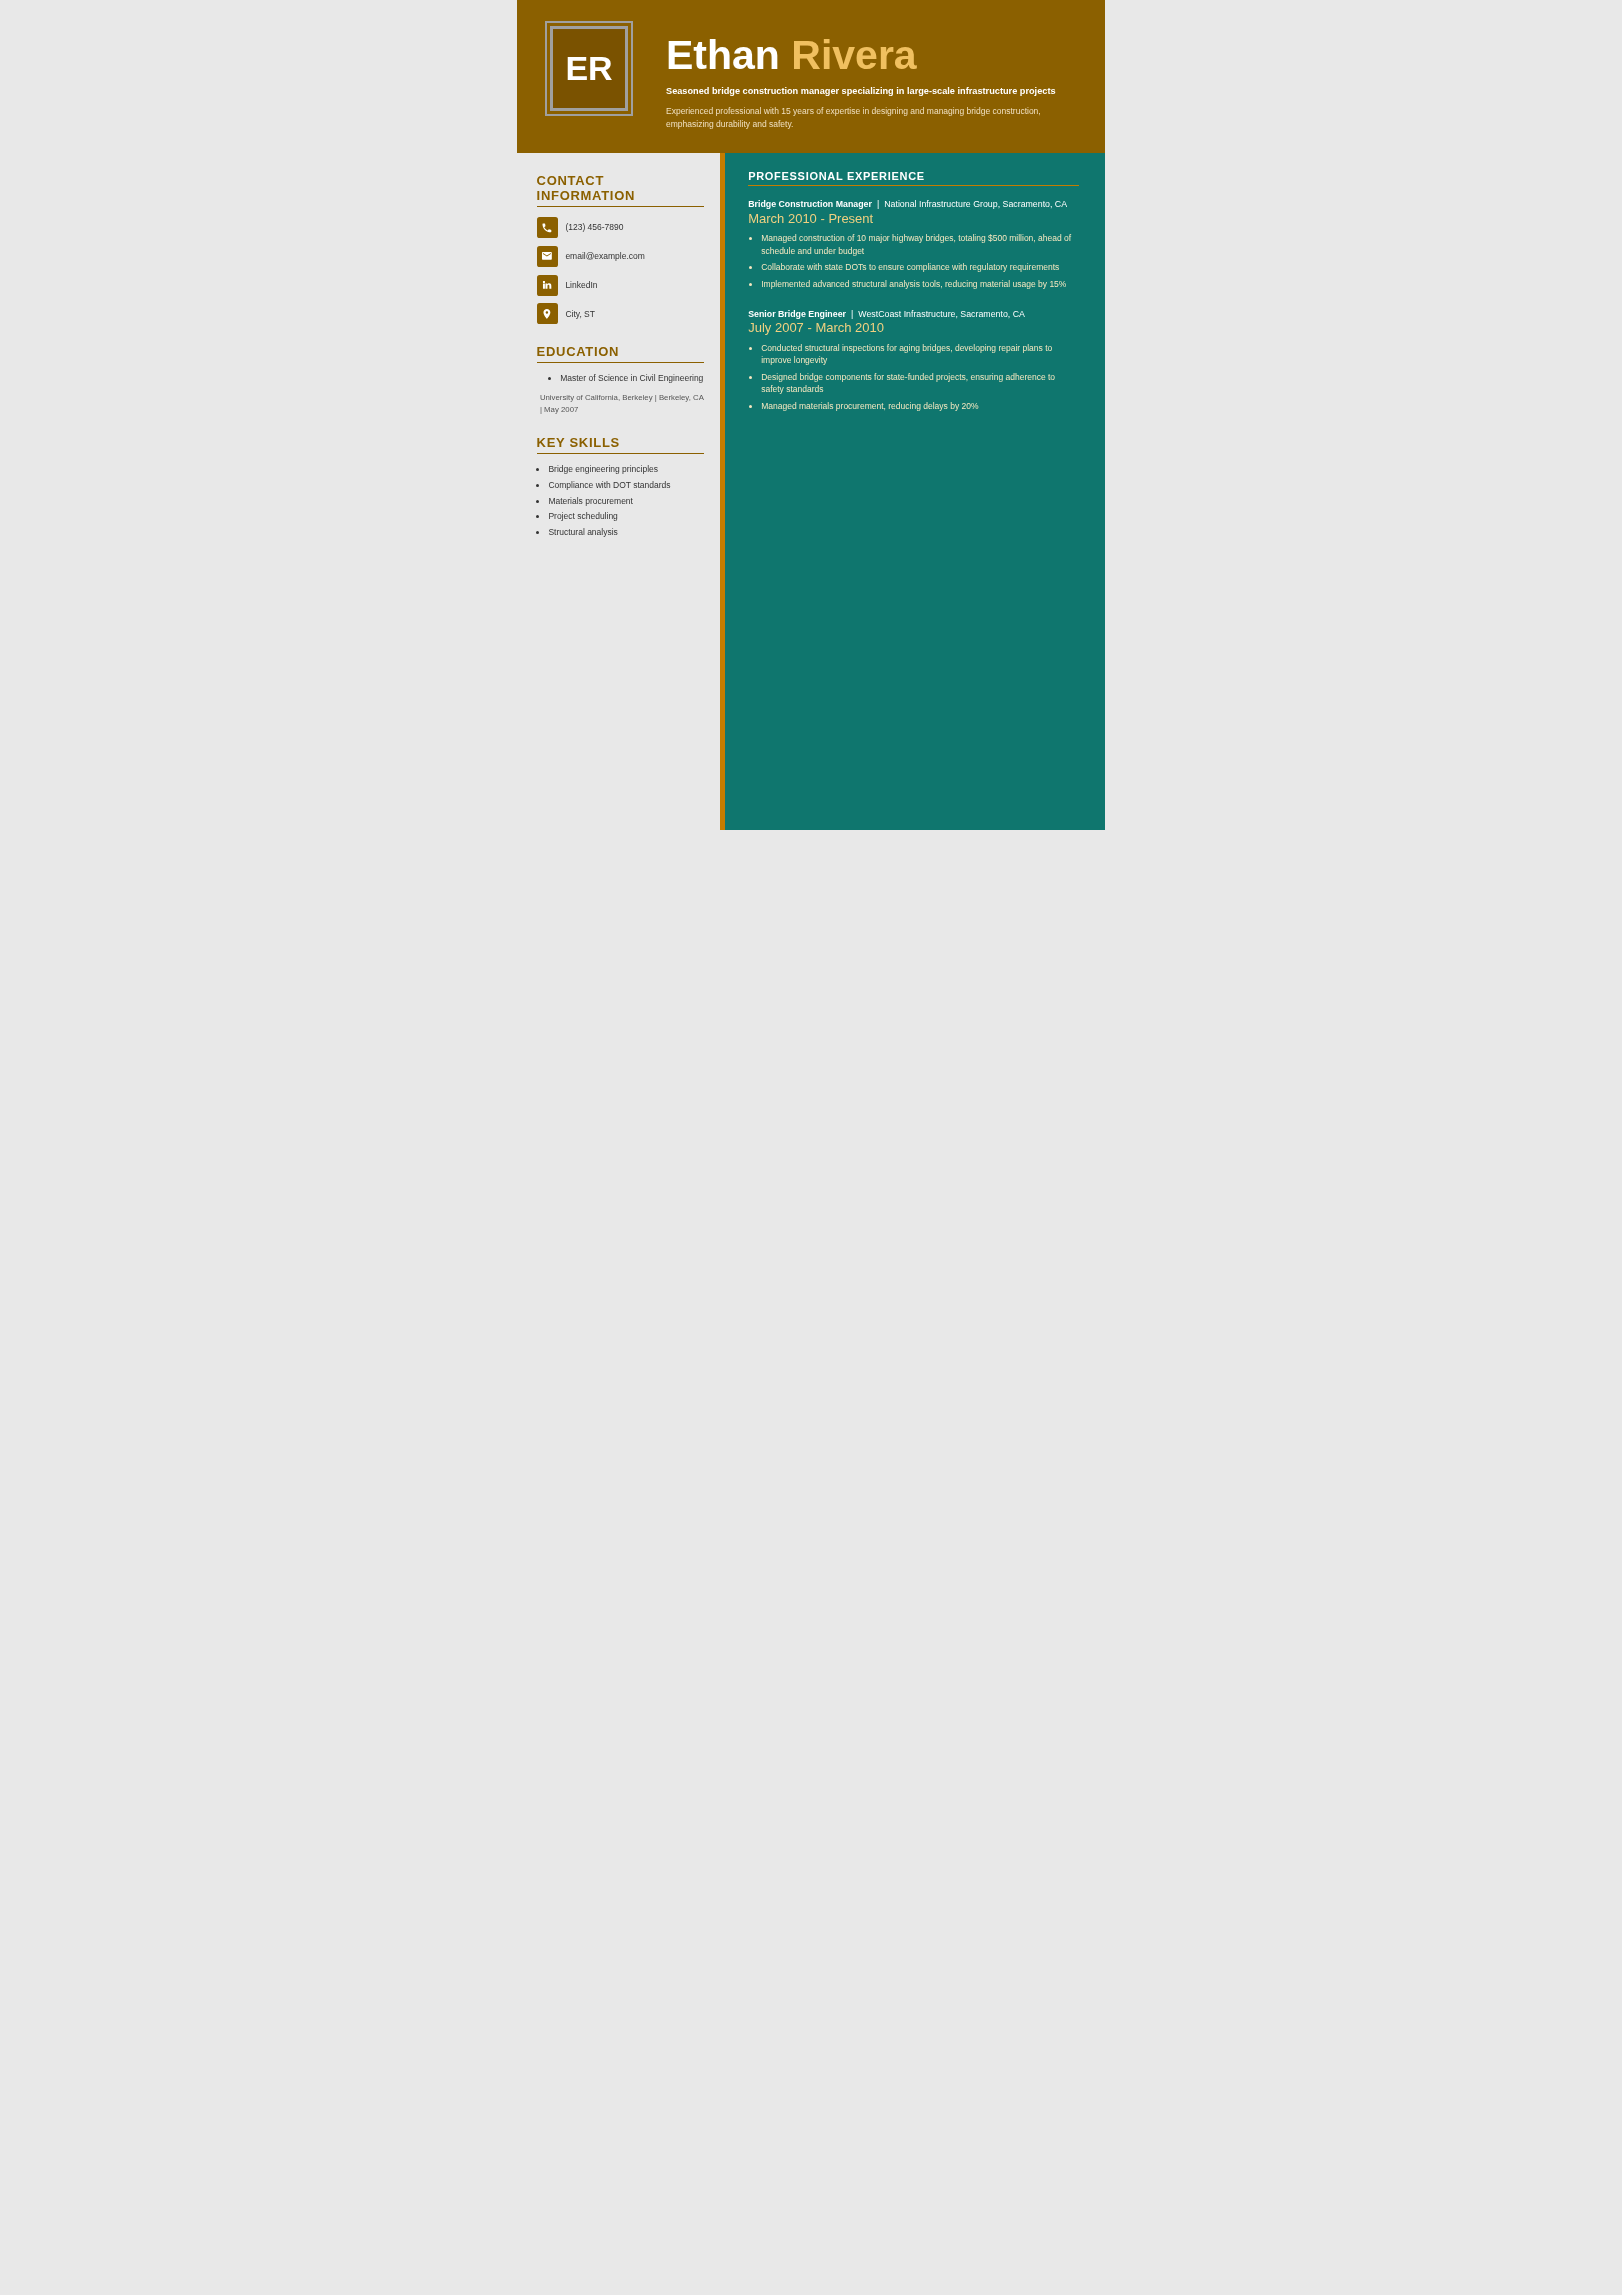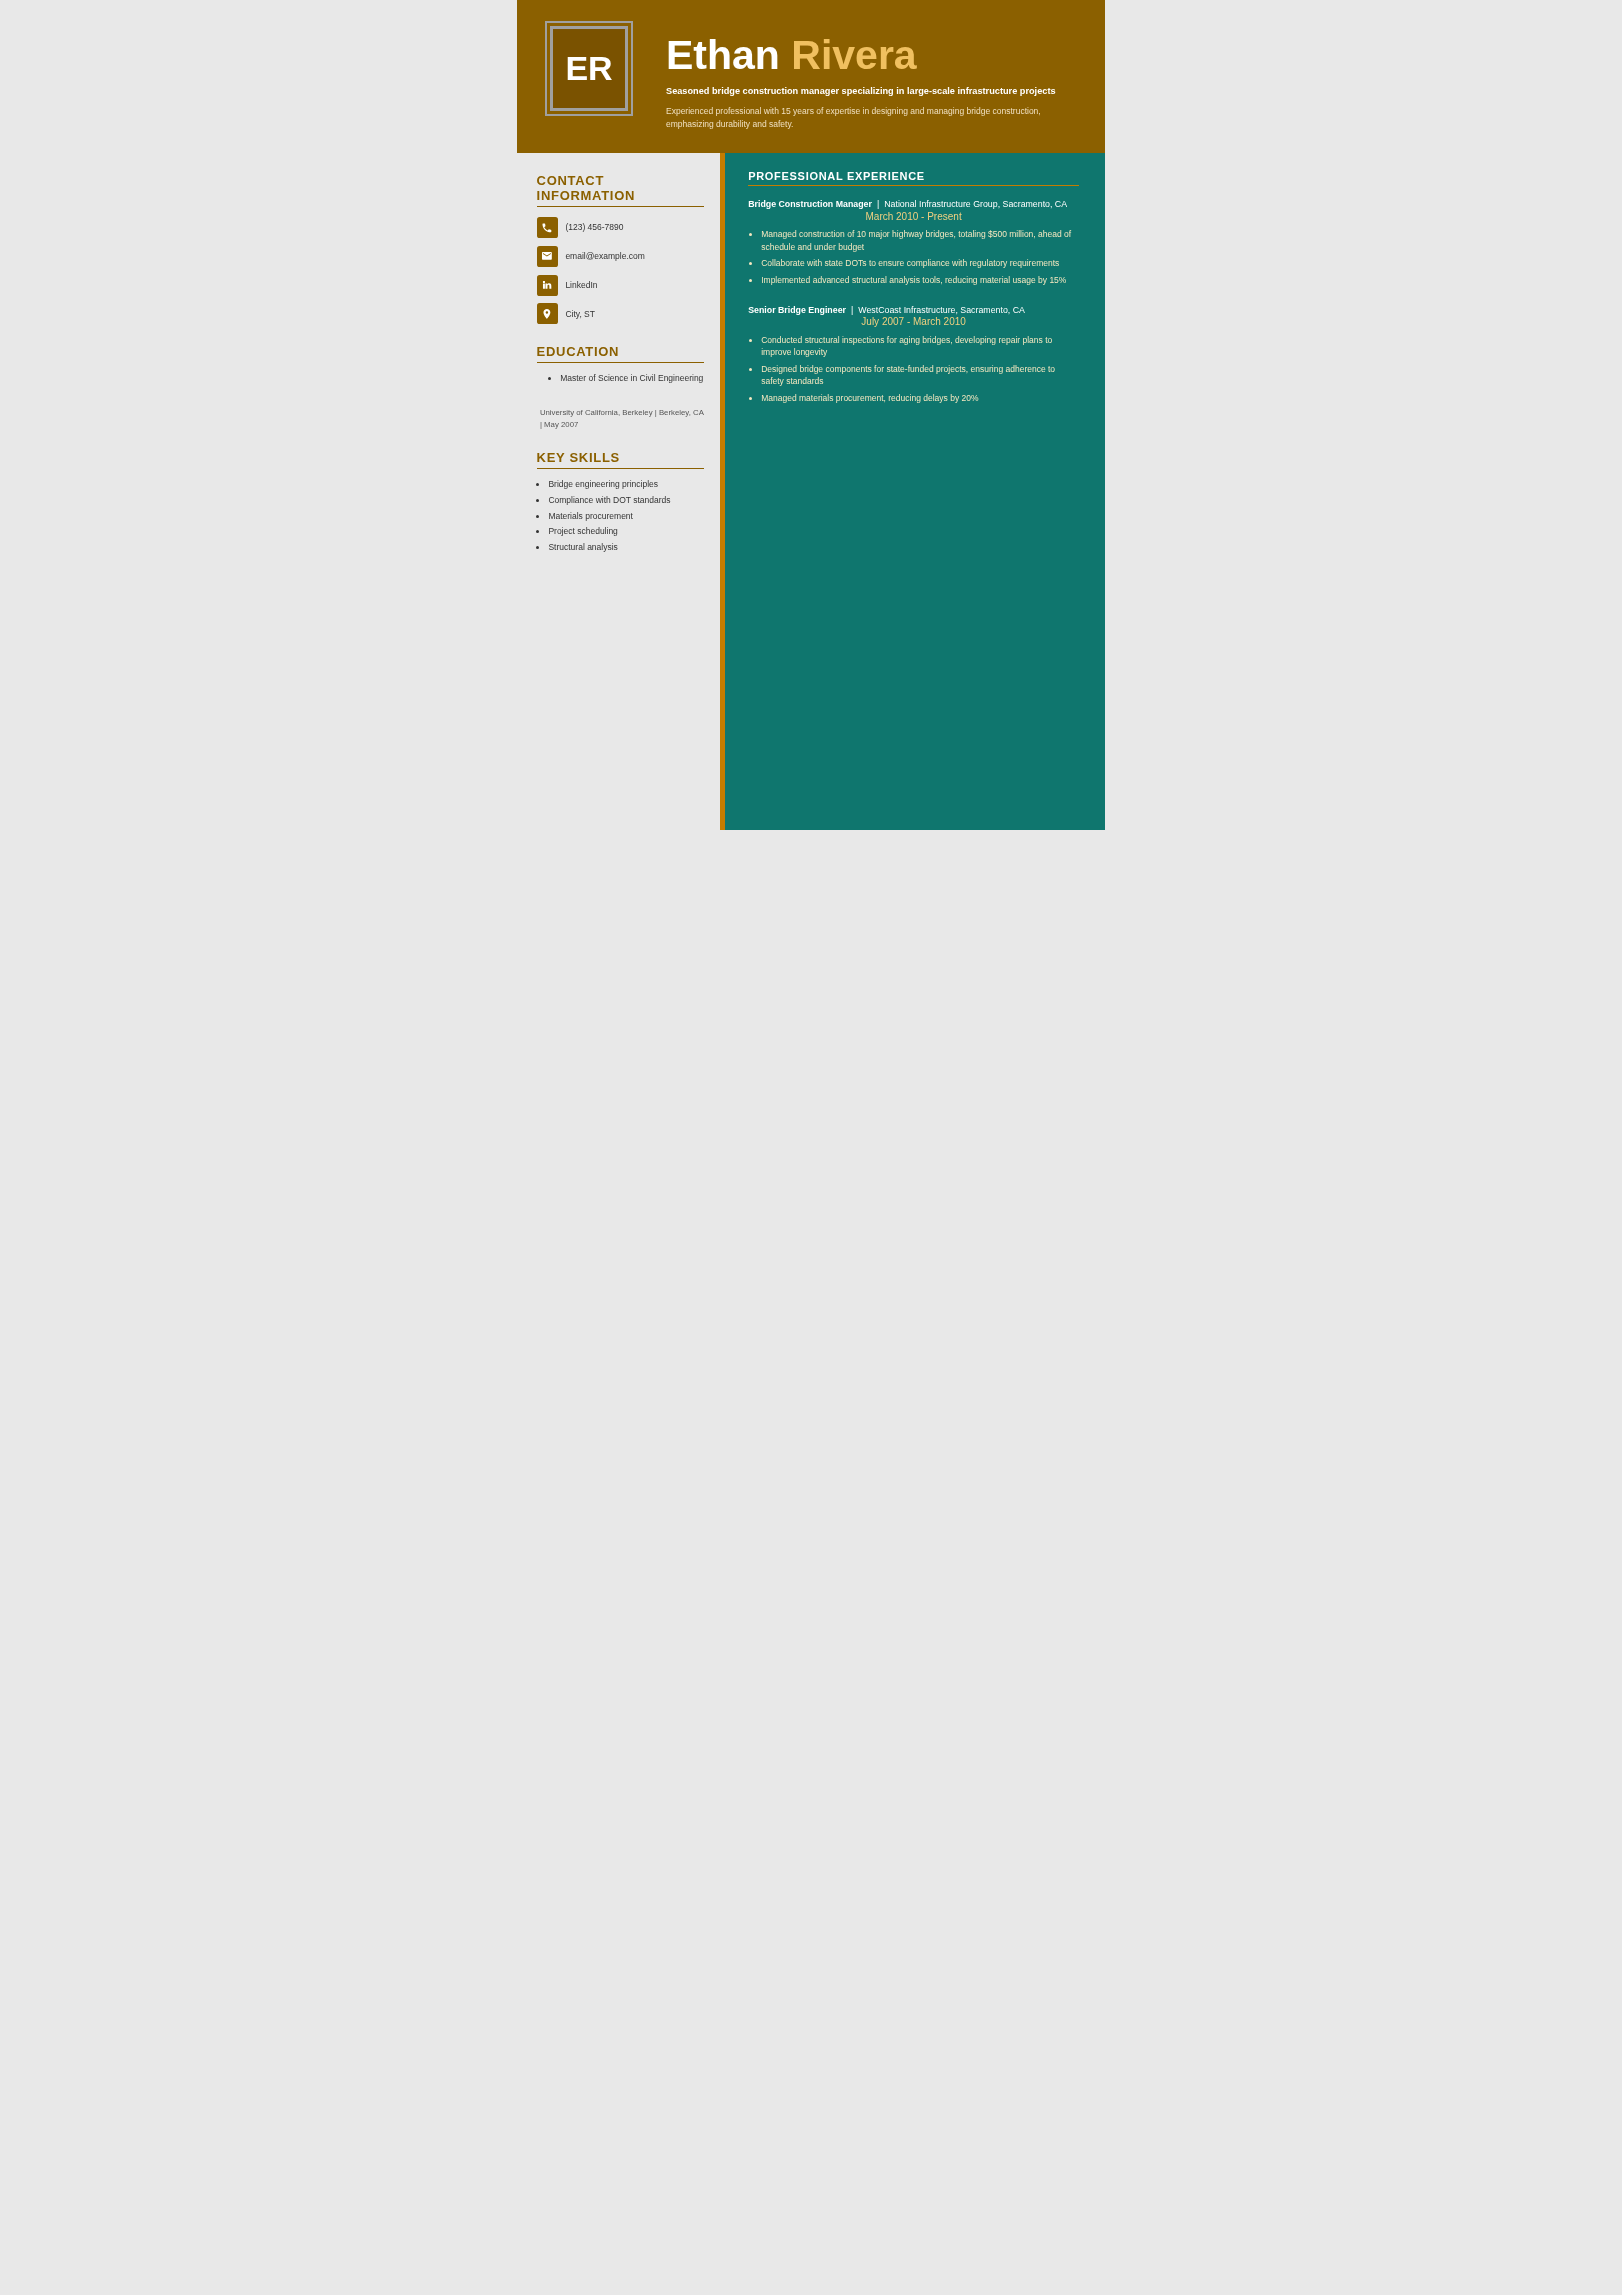--- a/index.html
+++ b/index.html
@@ -155,21 +155,21 @@
     .contact-text {
       font-size: 8.5px;
       color: #333;
     }
 
     .education-degree {
       font-size: 8.5px;
       color: #333;
       list-style: disc;
       margin-left: 11.8px;
-      margin-bottom: 22px;
+      margin-bottom: 7px;
       line-height: 1.4;
     }
 
     .education-school {
       font-size: 7.8px;
       color: #555;
       margin-left: 3.3px;
       line-height: 1.5;
     }
 
@@ -230,24 +230,23 @@
     .job-title-line .separator {
       font-weight: 400;
       margin: 0 2.6px;
     }
 
     .job-company {
       font-weight: 400;
     }
 
     .job-date {
-      font-size: 10px;
+      font-size: 13px;
       color: #f0d080;
       margin-bottom: 6.5px;
-      text-align: center;
     }
 
     .job-bullets {
       list-style: disc;
       margin-left: 13px;
     }
 
     .job-bullets li {
       font-size: 8.5px;
       color: #f5e8c0;

